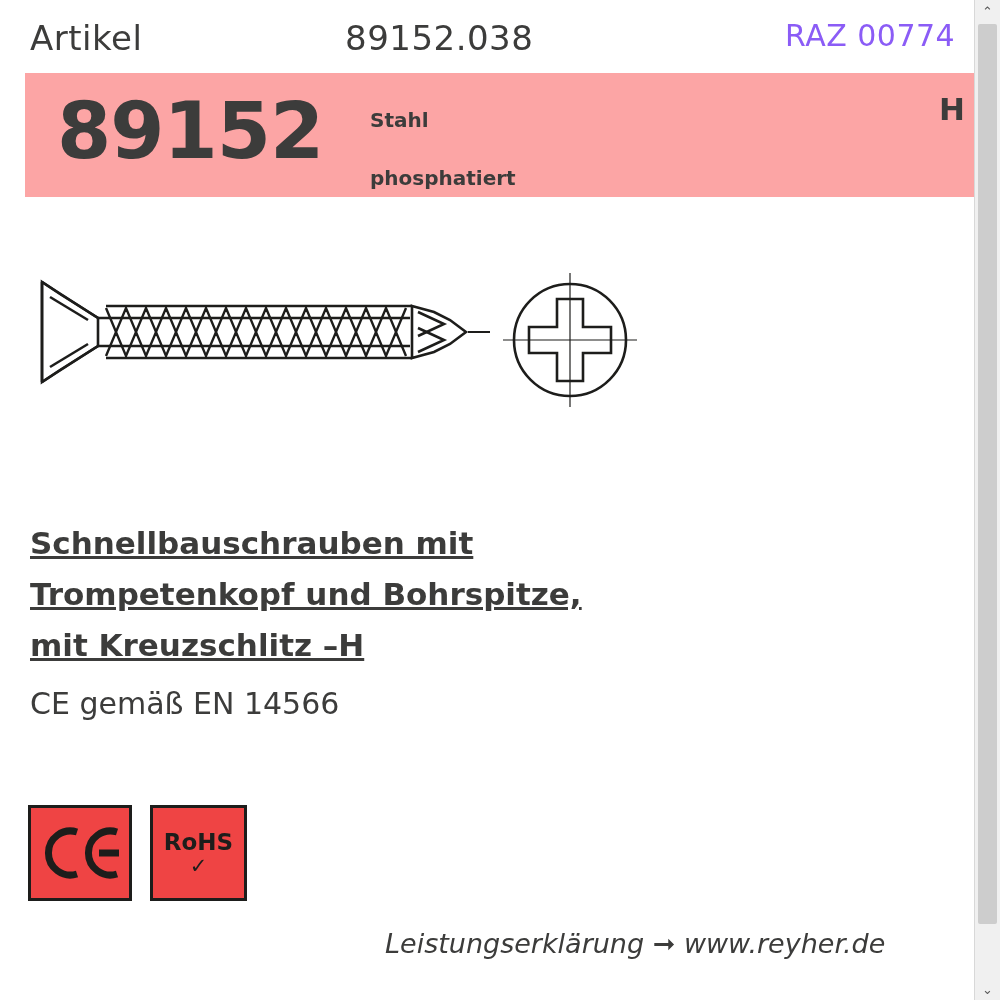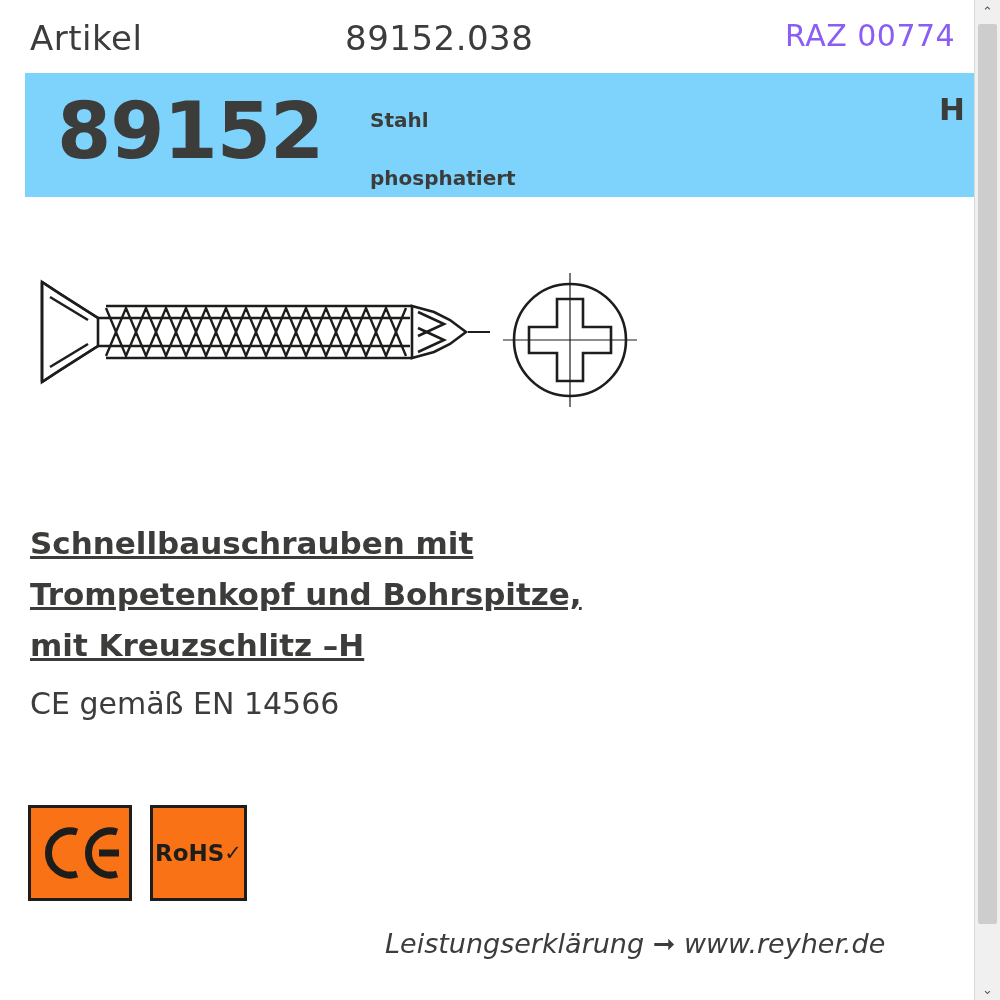--- a/index.html
+++ b/index.html
@@ -56,21 +56,21 @@
     white-space: nowrap;
   }
 
   
   .yellow-band {
     position: absolute;
     left: 25px;
     top: 73px;
     width: 950px;
     height: 124px;
-    background: #7dd3fc;
+    background: #fca5a5;
   }
   .band-number {
     position: absolute;
     left: 32px;
     top: 16px;
     font-size: 78px;
     font-weight: bold;
     color: #3c3c3b;
     line-height: 84px;
     letter-spacing: -1px;
@@ -134,25 +134,25 @@
     position: absolute;
     left: 28px;
     top: 805px;
     display: flex;
     align-items: flex-start;
     gap: 18px;
   }
   .mark-box {
     border: 3px solid #1d1d1b;
     box-sizing: border-box;
-    background: #f97316;
+    background: #ef4444;
     display: flex;
     align-items: center;
     justify-content: center;
-    flex-direction: row;
+    flex-direction: column;
   }
   .ce-box {
     width: 104px;
     height: 96px;
   }
   .rohs-box {
     width: 97px;
     height: 96px;
     font-size: 23px;
     font-weight: bold;

